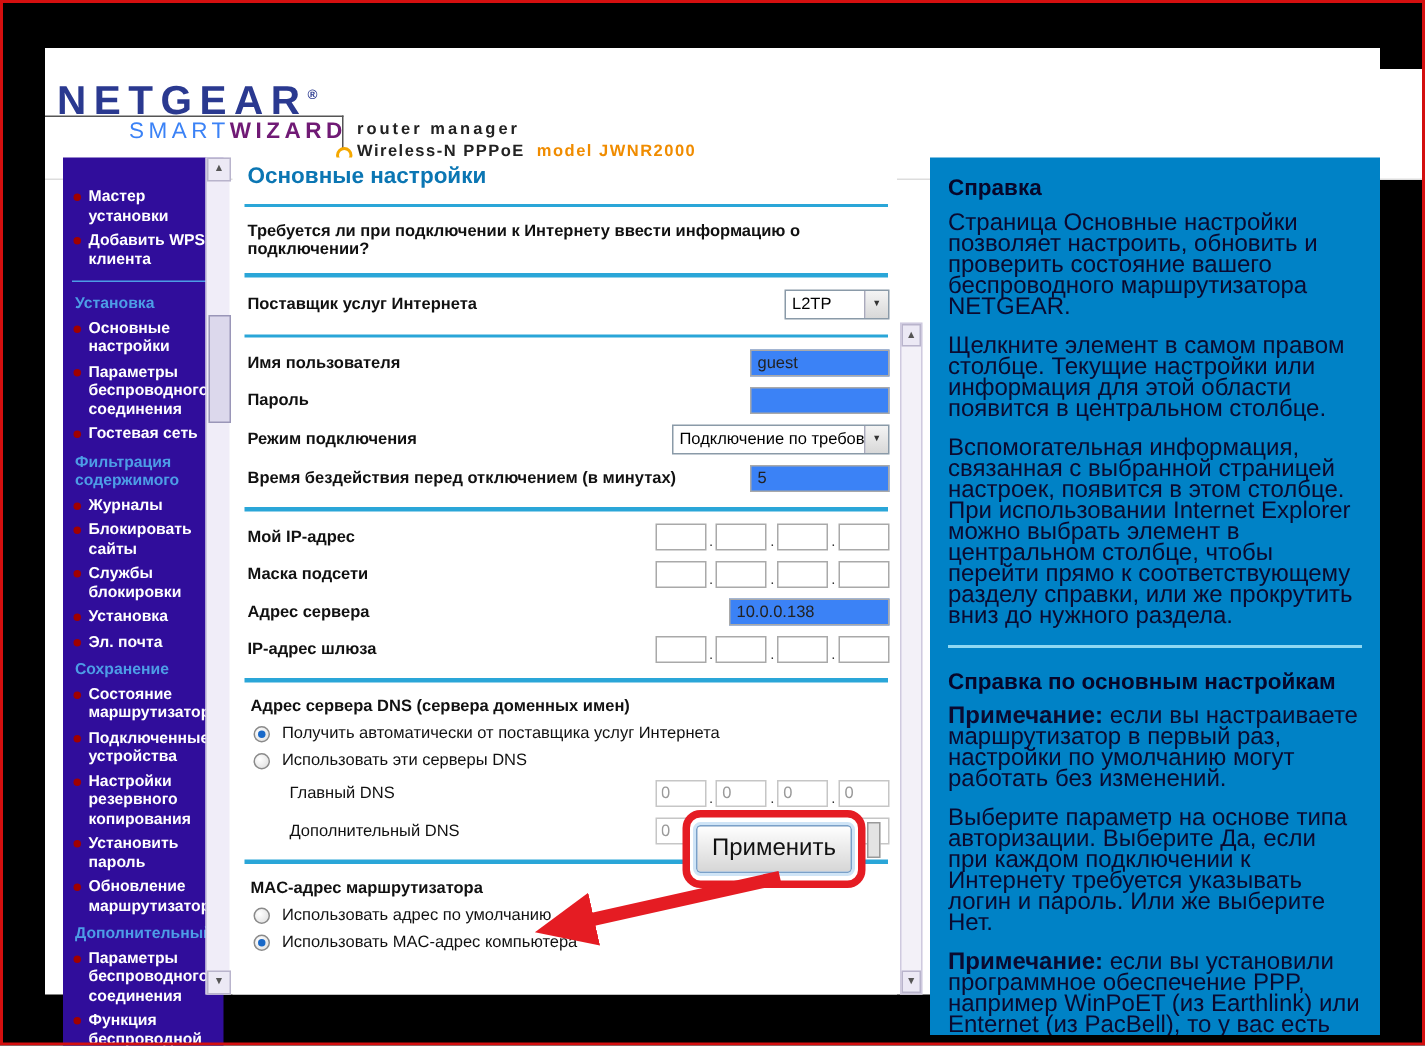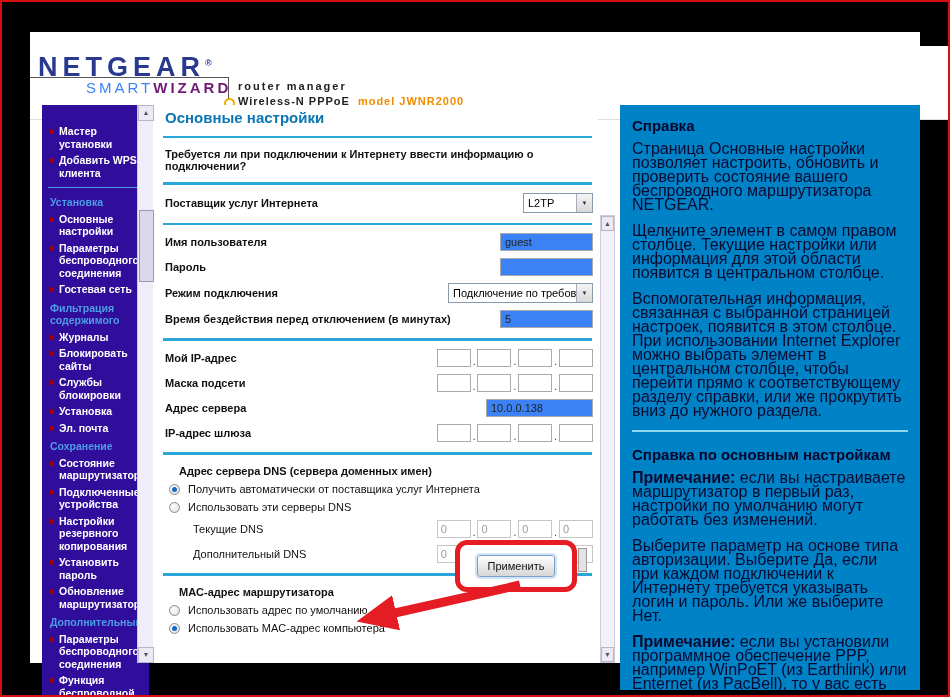--- a/index.html
+++ b/index.html
@@ -52,42 +52,42 @@
   .frow .lbl{font-weight:bold;color:#111;padding-right:6px;}
   .tinput{height:18px;border:1px solid #a9a9a9;font-size:11px;font-family:inherit;padding:0 4px;box-sizing:border-box;background:#3b82f6;color:#222;}
   .sel{height:20px;border:1px solid #8a9aa8;background:#fff;display:flex;align-items:center;box-sizing:border-box;cursor:pointer;}
   .sel .sel-txt{flex:1;font-size:11px;padding:0 4px;white-space:nowrap;overflow:hidden;}
   .sel .sel-arrow{width:15px;height:100%;background:linear-gradient(#f4f4f4,#d8d8d8);border-left:1px solid #aab;
     font-size:6px;color:#333;display:flex;align-items:center;justify-content:center;}
   .octets{display:flex;align-items:center;}
   .octets .oct{width:34px;height:18px;border:1px solid #a9a9a9;font-size:11px;font-family:inherit;padding:0 3px;box-sizing:border-box;color:#222;}
   .octets .dot{margin:6px 2px 0 2px;font-size:10px;color:#333;}
   .octets.dim .oct{border-color:#c6c6c6;color:#9a9a9a;}
-  .sec-head{margin:10px 12px 2px 24px;font-size:11px;font-weight:bold;color:#111;}
+  .sec-head{margin:10px 12px 2px 12px;font-size:11px;font-weight:bold;color:#111;}
   .indent{margin-left:28px;}
   .btn{height:22px;padding:0 14px;font-size:11px;font-family:inherit;color:#111;background:linear-gradient(#fefefe,#d6d6d6);
     border:1px solid #8a8a8a;border-radius:3px;cursor:pointer;}
   
   .main-scroll{position:absolute;left:570px;top:183px;width:15px;height:448px;background:#f3f1f8;border:1px solid #cfcadf;box-sizing:border-box;}
   .main-scroll .scroll-btn{width:13px;height:15px;line-height:13px;}
   .main-scroll .up{top:0;}
   .main-scroll .down{bottom:0;}
 
   
   .help{position:absolute;left:590px;top:73px;width:300px;height:585px;background:#0082c6;box-sizing:border-box;
     padding:10px 12px;overflow:hidden;z-index:5;}
   .help-title{font-size:15px;font-weight:bold;color:#06062a;margin:2px 0 8px 0;}
   .help p{font-size:16px;line-height:14px;color:#0a0a30;margin:0 0 12px 0;}
   .help .hb{font-weight:bold;}
   .help-divider{border:0;border-top:2px solid #8fd8f2;margin:12px 0 14px 0;}
 
   
   .callout{position:absolute;left:425px;top:508px;width:112px;height:42px;background:#fff;border:5px solid #e51c23;border-radius:12px;
     display:flex;align-items:center;justify-content:center;z-index:30;}
-  .callout .btn{height:22px;padding:0 10px;font-size:11px;border:1px solid #7aa0c8;outline:2px solid #cfe4f6;}
+  .callout .btn{height:32px;padding:0 10px;font-size:16px;border:1px solid #7aa0c8;outline:2px solid #cfe4f6;}
   .sliver{position:absolute;left:548px;top:516px;width:7px;height:22px;background:#e3e3e3;border:1px solid #9a9a9a;z-index:29;}
   .arrow-svg{position:absolute;left:290px;top:543px;width:220px;height:58px;z-index:31;pointer-events:none;}
 </style>
 </head>
 <body>
 
 <div class="frame"></div>
 
 <div class="page">
 
@@ -213,21 +213,21 @@
     <div class="sec-head">Адрес сервера DNS (сервера доменных имен)</div>
     <div class="radio-row">
       <span class="radio checked"></span>
       <span>Получить автоматически от поставщика услуг Интернета</span>
     </div>
     <div class="radio-row">
       <span class="radio"></span>
       <span>Использовать эти серверы DNS</span>
     </div>
     <div class="frow">
-      <span class="lbl indent" style="font-weight:normal">Текущие DNS</span>
+      <span class="lbl indent" style="font-weight:normal">Главный DNS</span>
       <div class="octets dim">
         <input class="oct" value="0" style="">
           <span class="dot">.</span>
           <input class="oct" value="0" style="">
           <span class="dot">.</span>
           <input class="oct" value="0" style="">
           <span class="dot">.</span>
           <input class="oct" value="0" style="">
       </div>
     </div>

